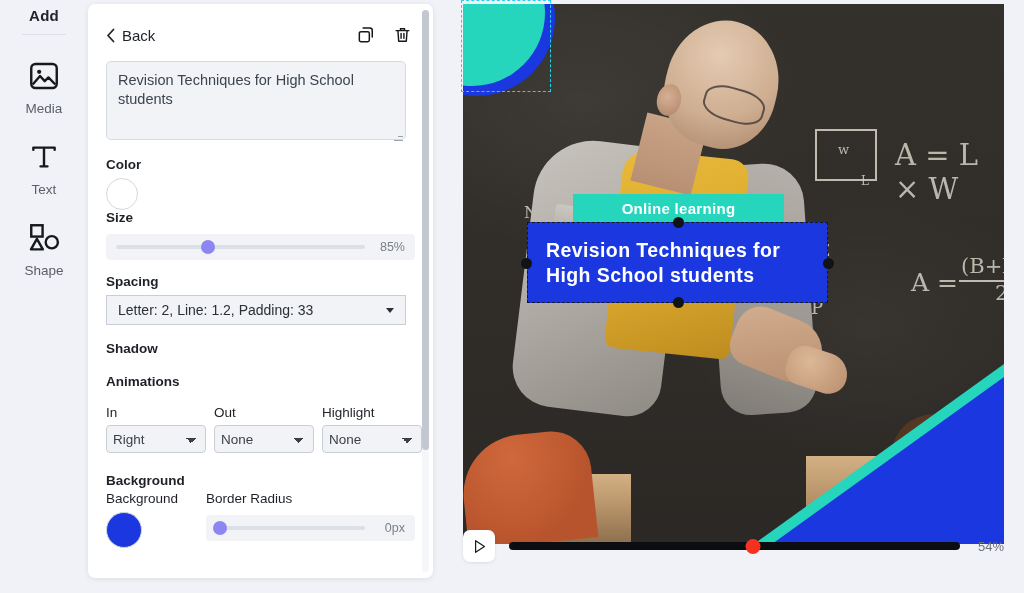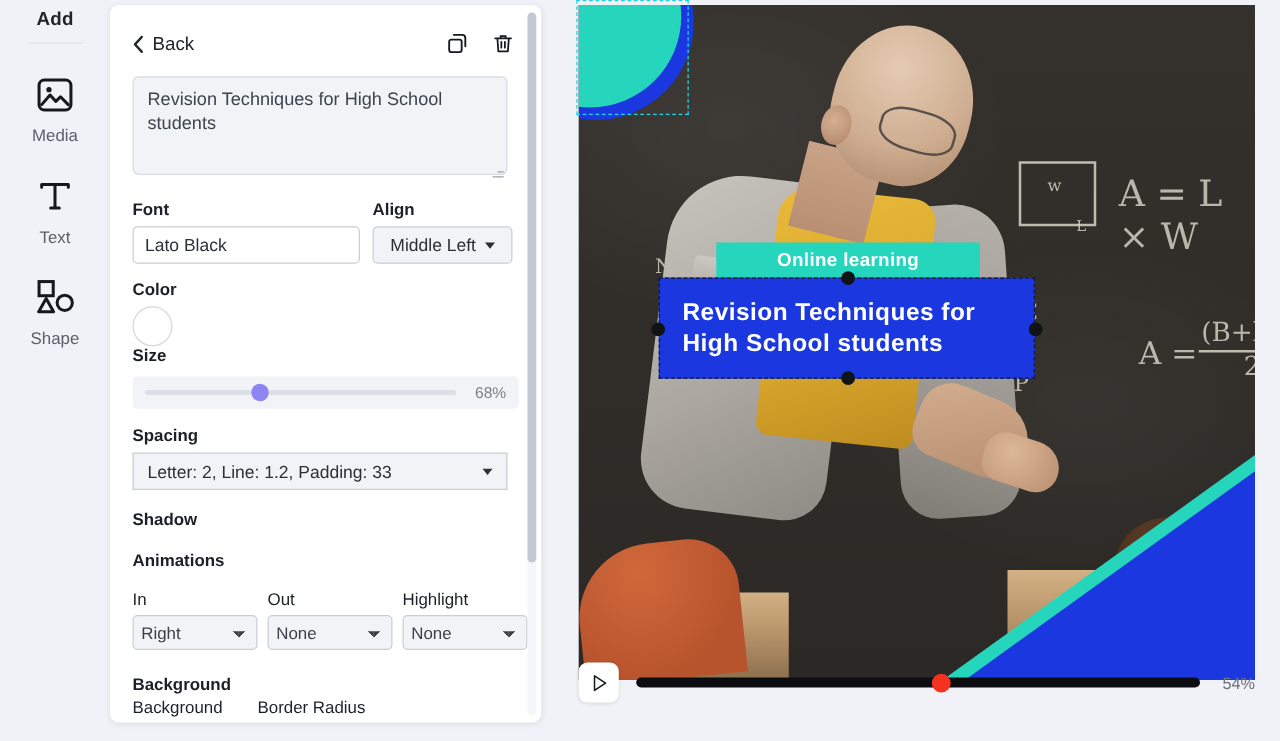--- a/index.html
+++ b/index.html
@@ -384,46 +384,33 @@
       </div>
 
       <div class="ta-wrap">
         <textarea class="textarea" style="">Revision Techniques for High School students</textarea>
         <div class="ta-grip">
           <i style="width:9px; bottom:0;"></i>
           <i style="width:5px; bottom:4px;"></i>
         </div>
       </div>
 
-      <div class="row sec-font">
-        <div class="col-font">
-          <div class="lbl">Font</div>
-          <input class="text-input" value="Lato Black" style="">
-        </div>
-        <div class="col-align">
-          <div class="lbl">Align</div>
-          <div class="drop-btn">
-            <span>Middle Left</span>
-            <span class="caret"></span>
-          </div>
-        </div>
-      </div>
 
       <div class="sec-cs">
         <div class="col-color">
           <div class="lbl">Color</div>
           <div class="swatch-white"></div>
         </div>
         <div class="col-size">
           <div class="lbl">Size</div>
           <div class="slider-wrap">
             <div class="track">
               <div class="thumb" id="size-thumb" style="left: 37%;"></div>
             </div>
-            <div class="slider-val">68%</div>
+            <div class="slider-val">85%</div>
           </div>
         </div>
       </div>
 
       <div class="sec-spacing">
         <div class="lbl">Spacing</div>
         <div class="spacing-drop">
           <span>Letter: 2, Line: 1.2, Padding: 33</span>
           <span class="caret"></span>
         </div>

